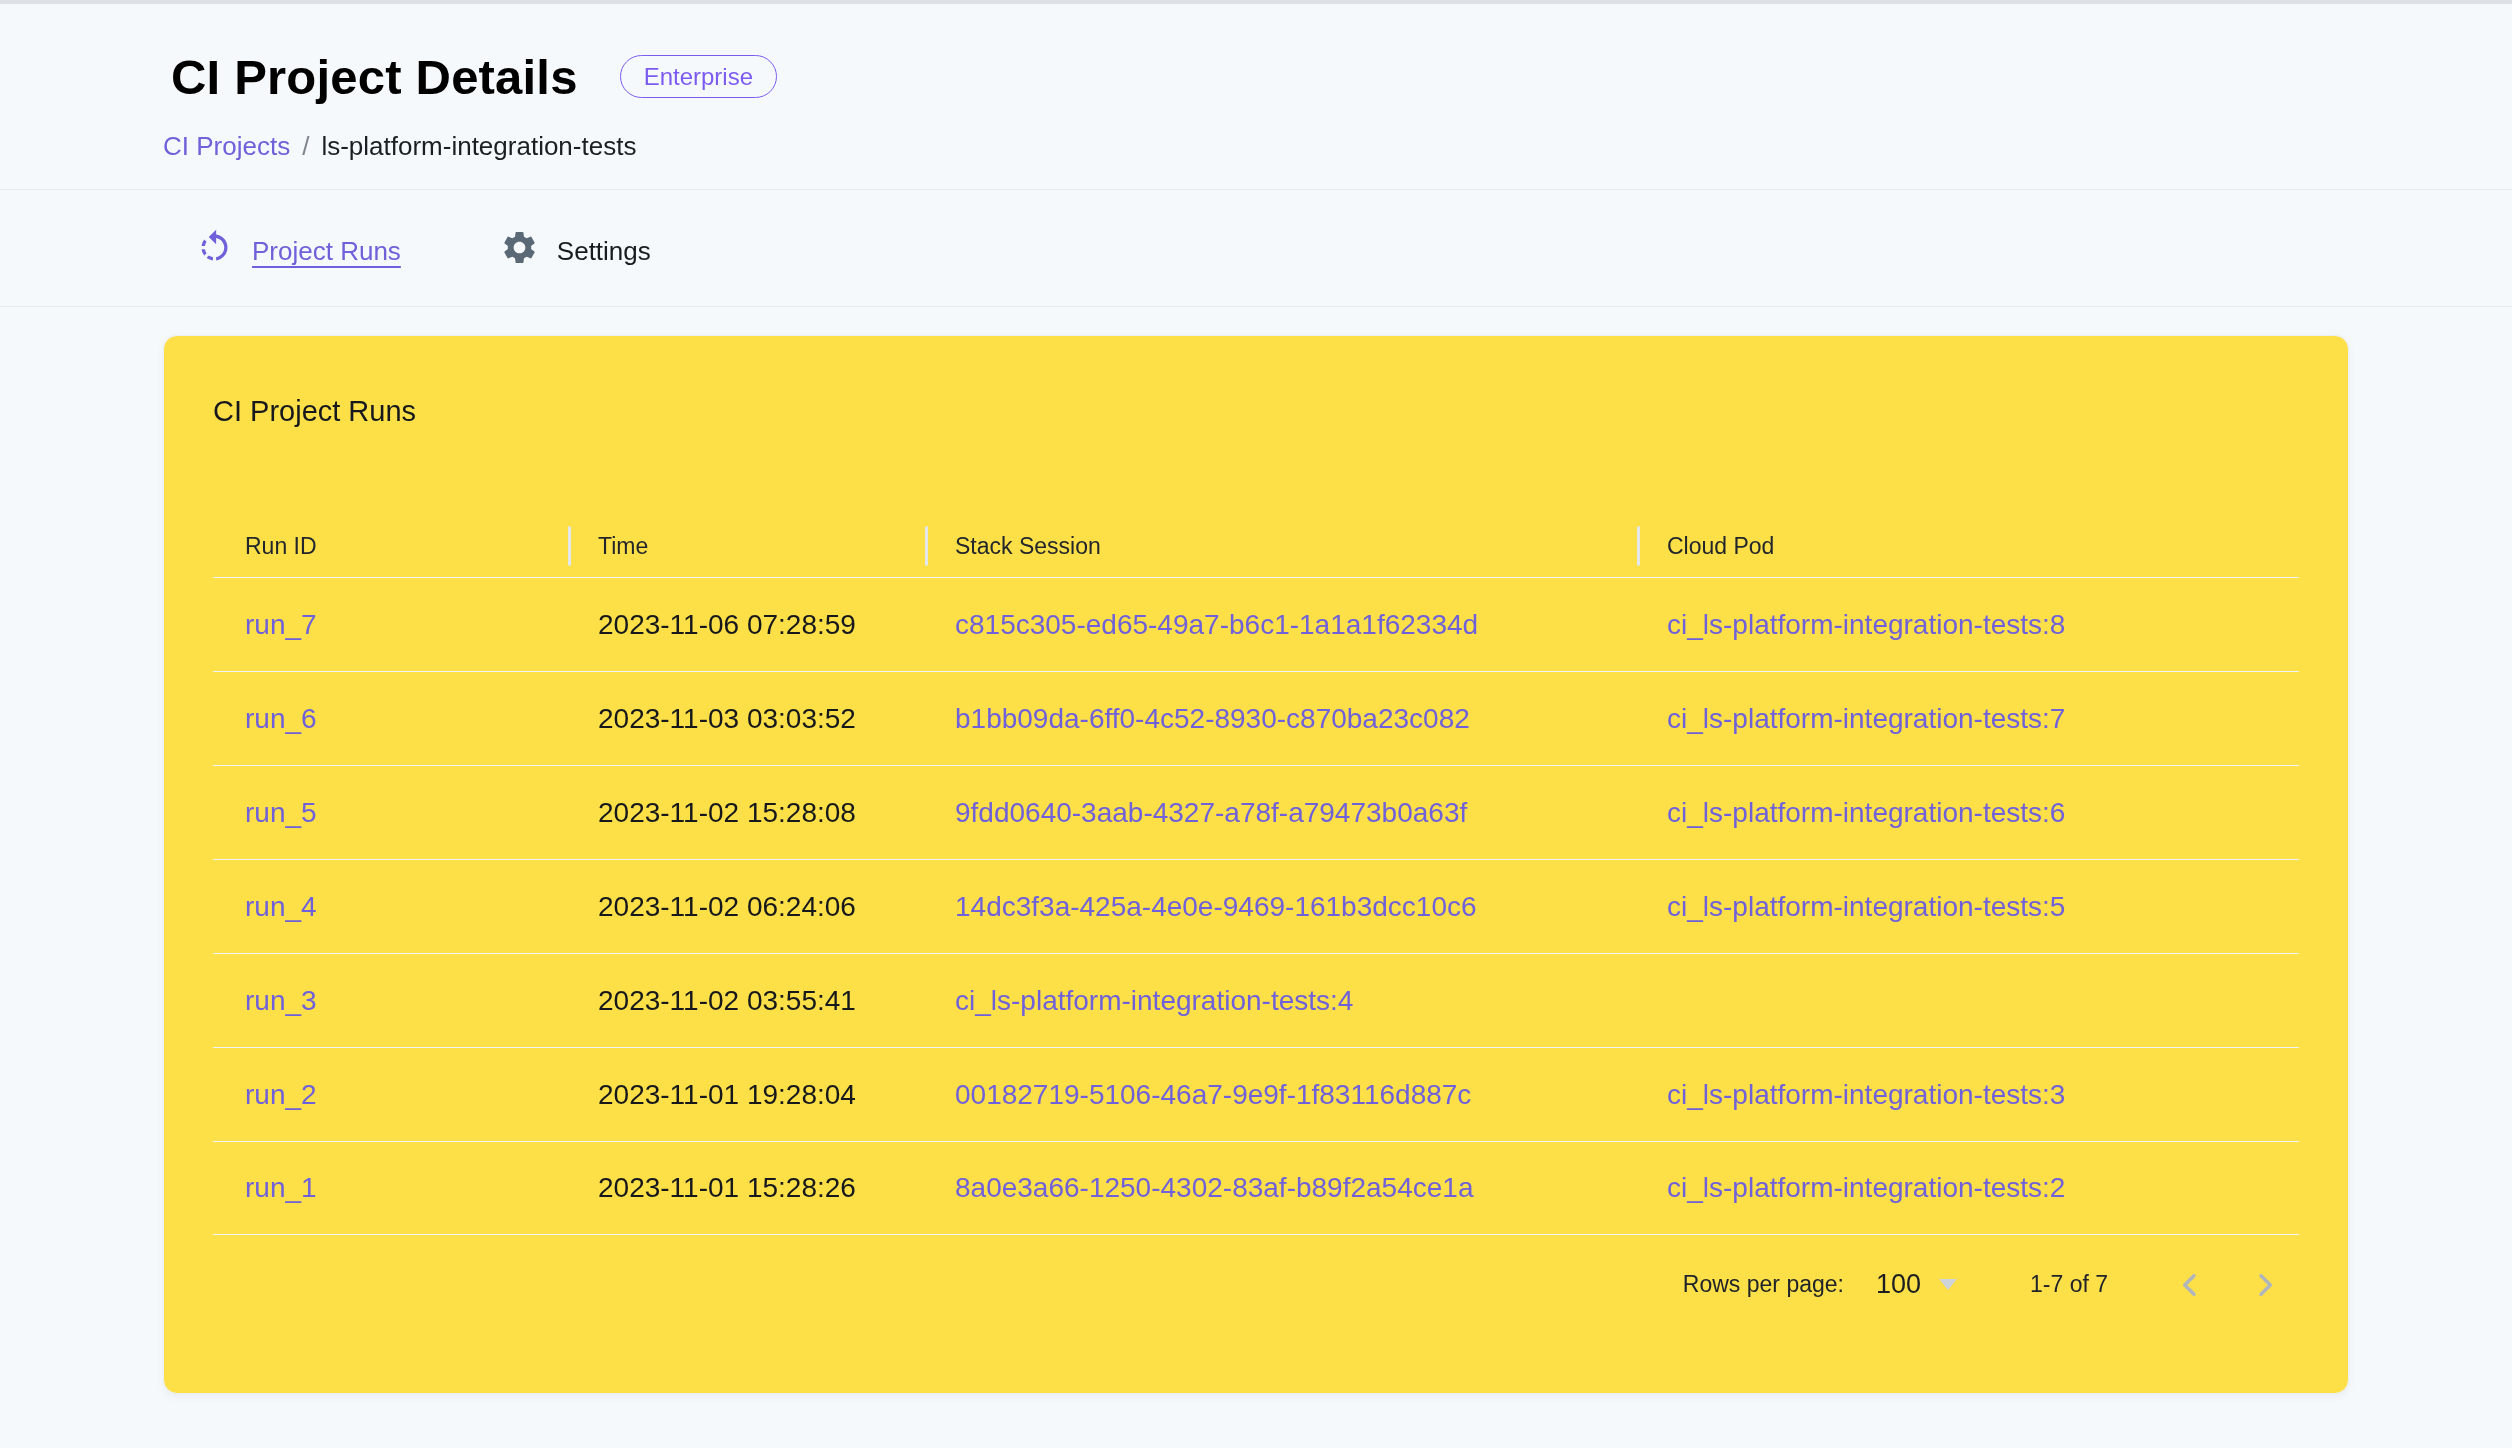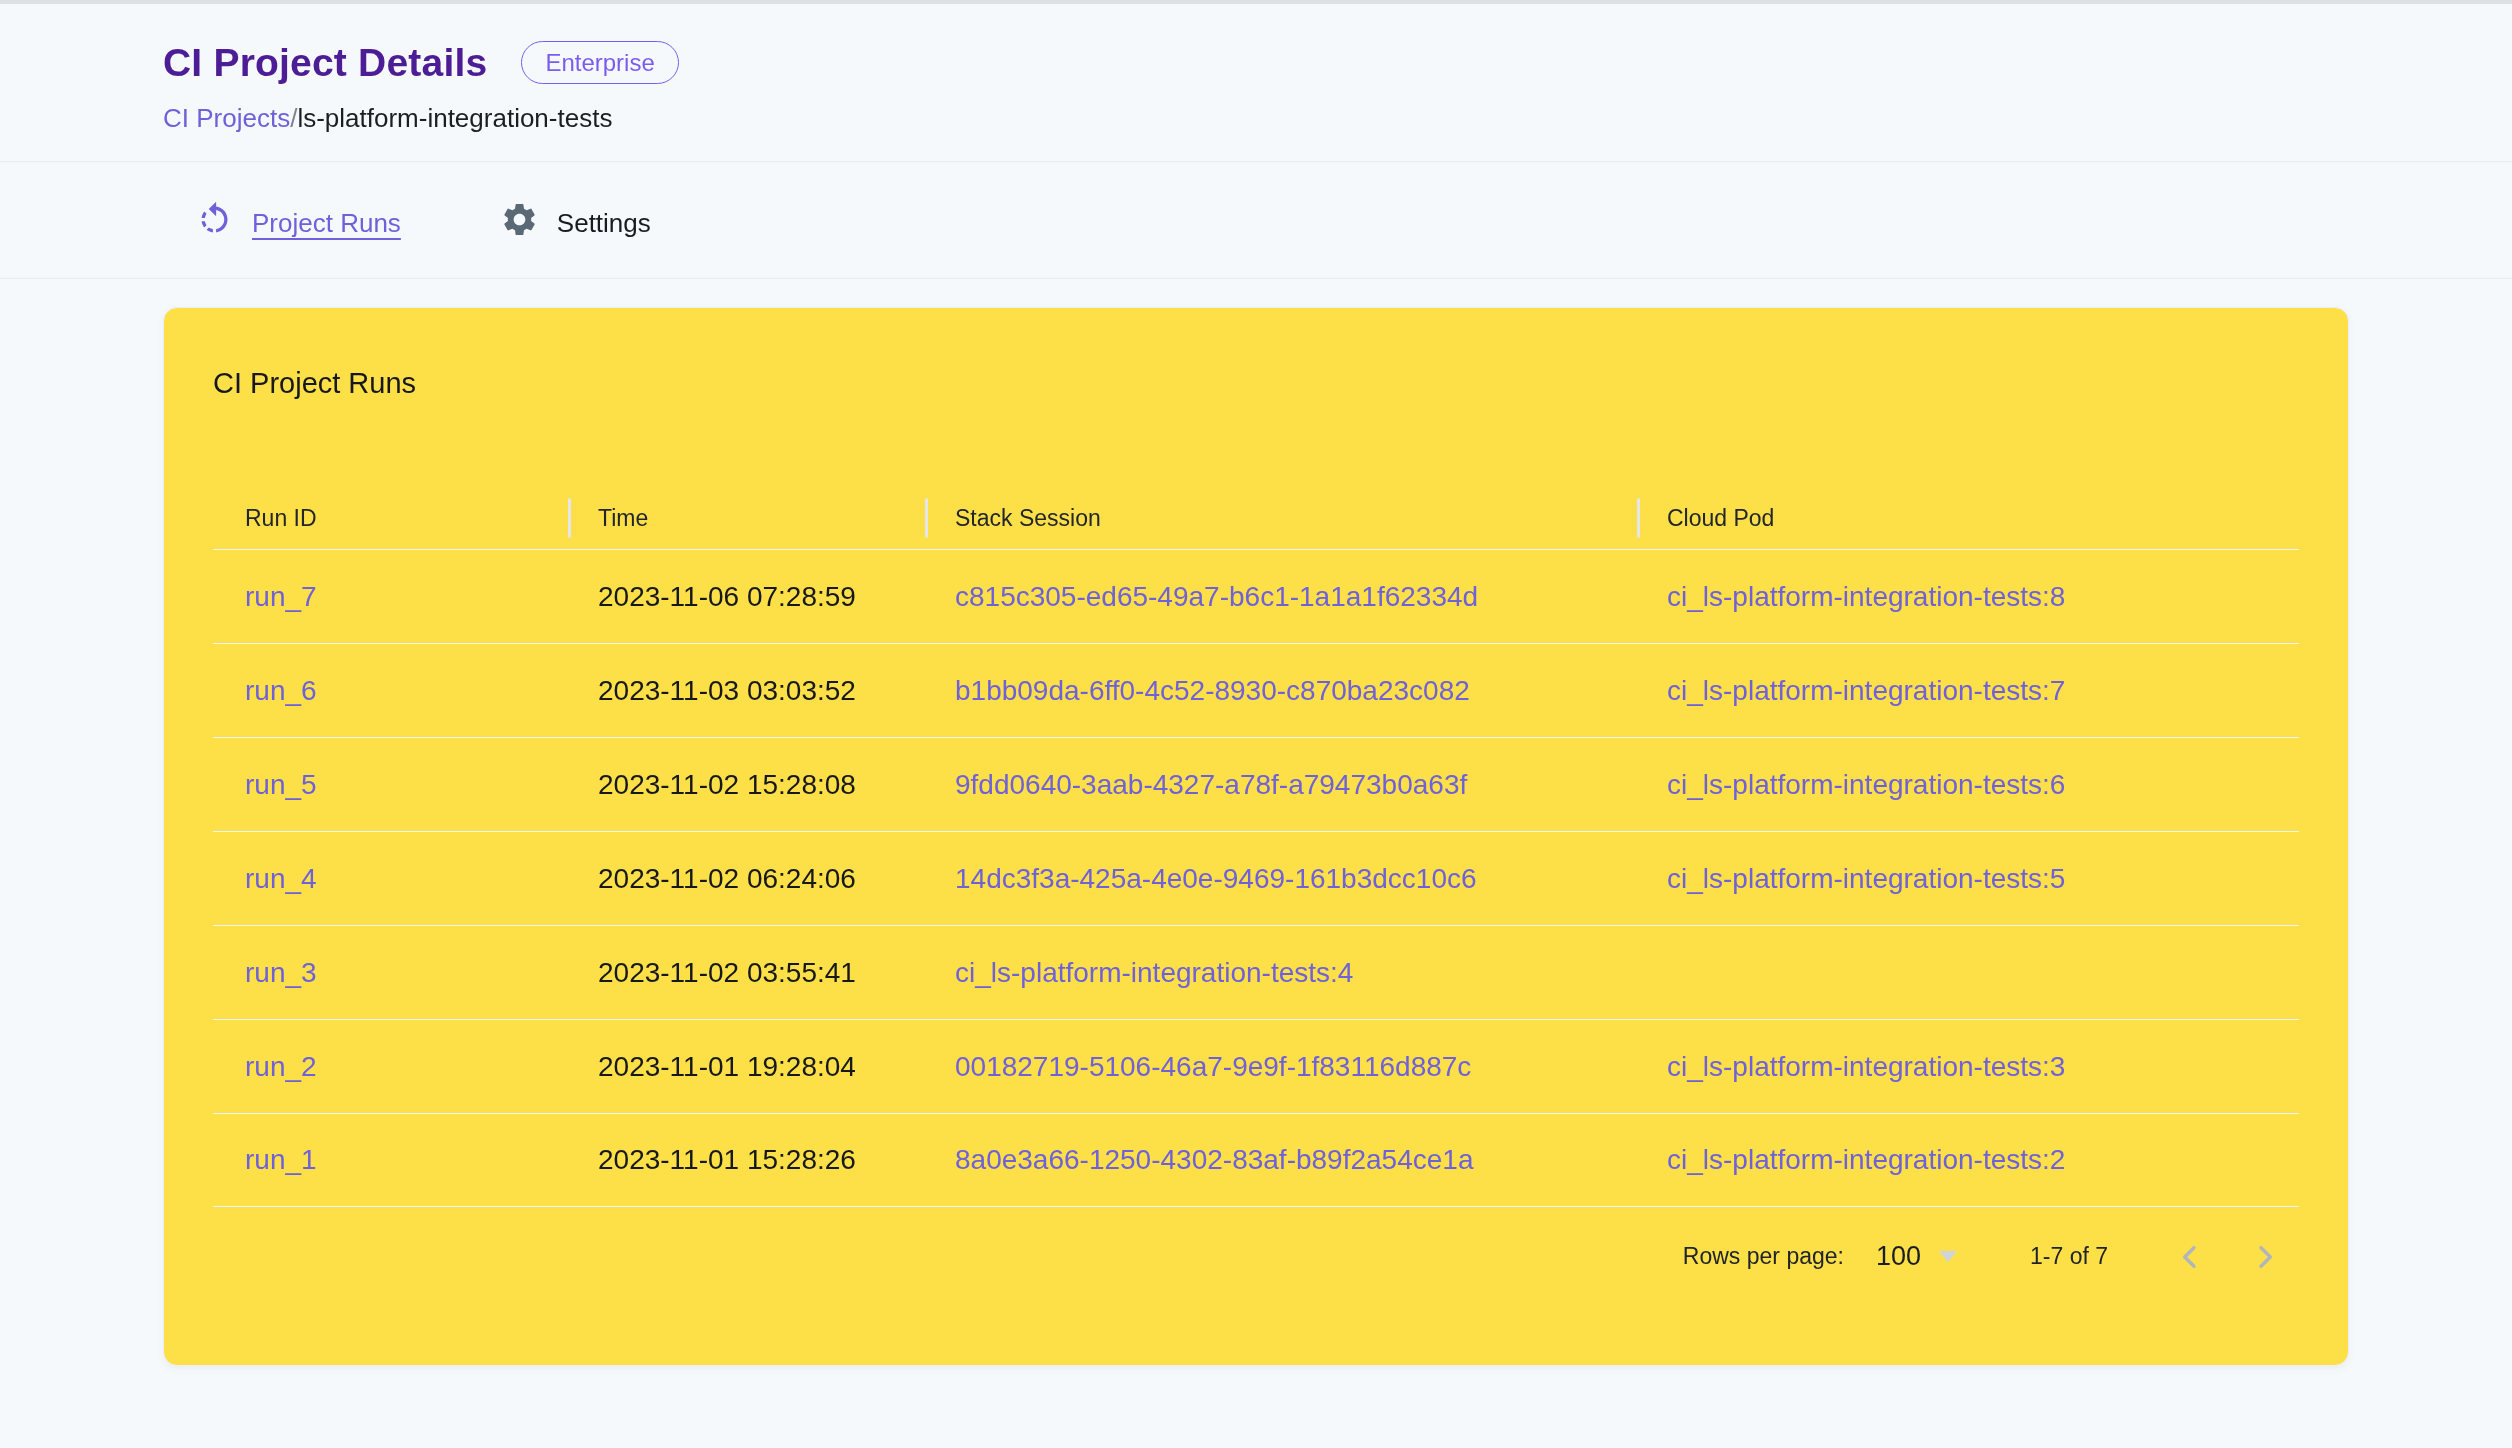--- a/index.html
+++ b/index.html
@@ -13,29 +13,29 @@
     -webkit-font-smoothing:antialiased;
   }
   .top-strip { height:3.6px; background:#dde1e6; }
 
   
   .page-header {
     padding:37px 53px 27px 163px;
     border-bottom:1.8px solid #e8ebef;
   }
   .title-row { display:flex; align-items:center; gap:34px; }
-  .page-title { margin:0; font-size:39px; font-weight:600; letter-spacing:0.2px; color:#4c1d95; }
+  .page-title { margin:8px; font-size:49px; font-weight:600; letter-spacing:0.2px; color:#000000; }
   .badge {
     display:inline-flex; align-items:center;
     height:43px; padding:0 23px;
     border:1.8px solid #7c5cf0; border-radius:887px;
     color:#7c5cf0; font-size:24px; line-height:1;
     background:transparent;
   }
-  .breadcrumb { margin-top:18px; font-size:26px; display:flex; align-items:center; gap:0; }
+  .breadcrumb { margin-top:18px; font-size:26px; display:flex; align-items:center; gap:12px; }
   .breadcrumb a { color:#6f61d9; text-decoration:none; cursor:pointer; }
   .crumb-sep { color:#7d848d; }
   .crumb-current { color:#1b1e23; }
 
   
   .tab-bar {
     height:117px;
     display:flex; align-items:center;
     padding-left:195px; gap:99px;
     border-bottom:1.8px solid #e8ebef;

